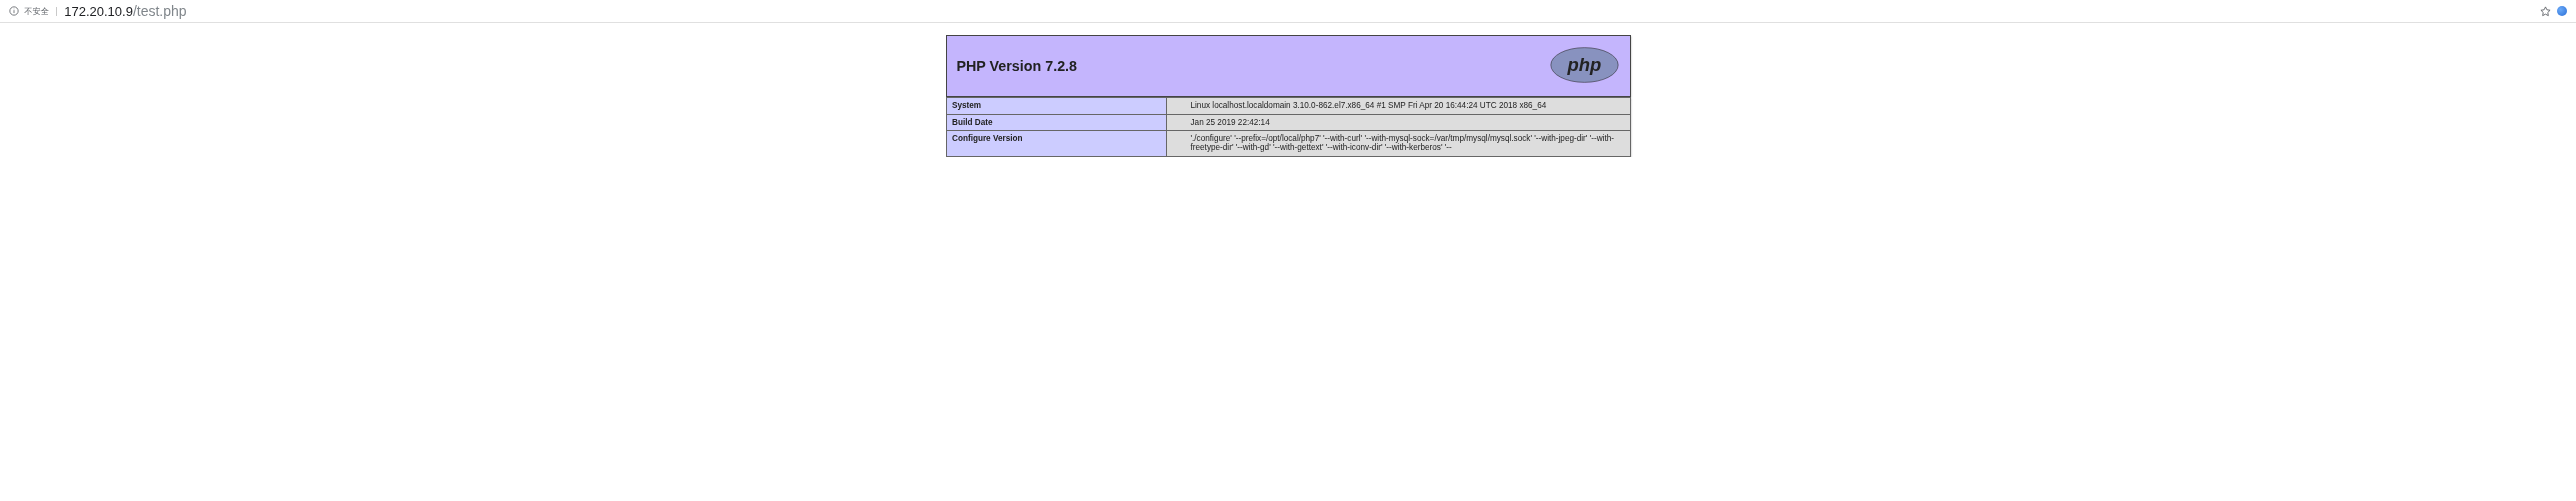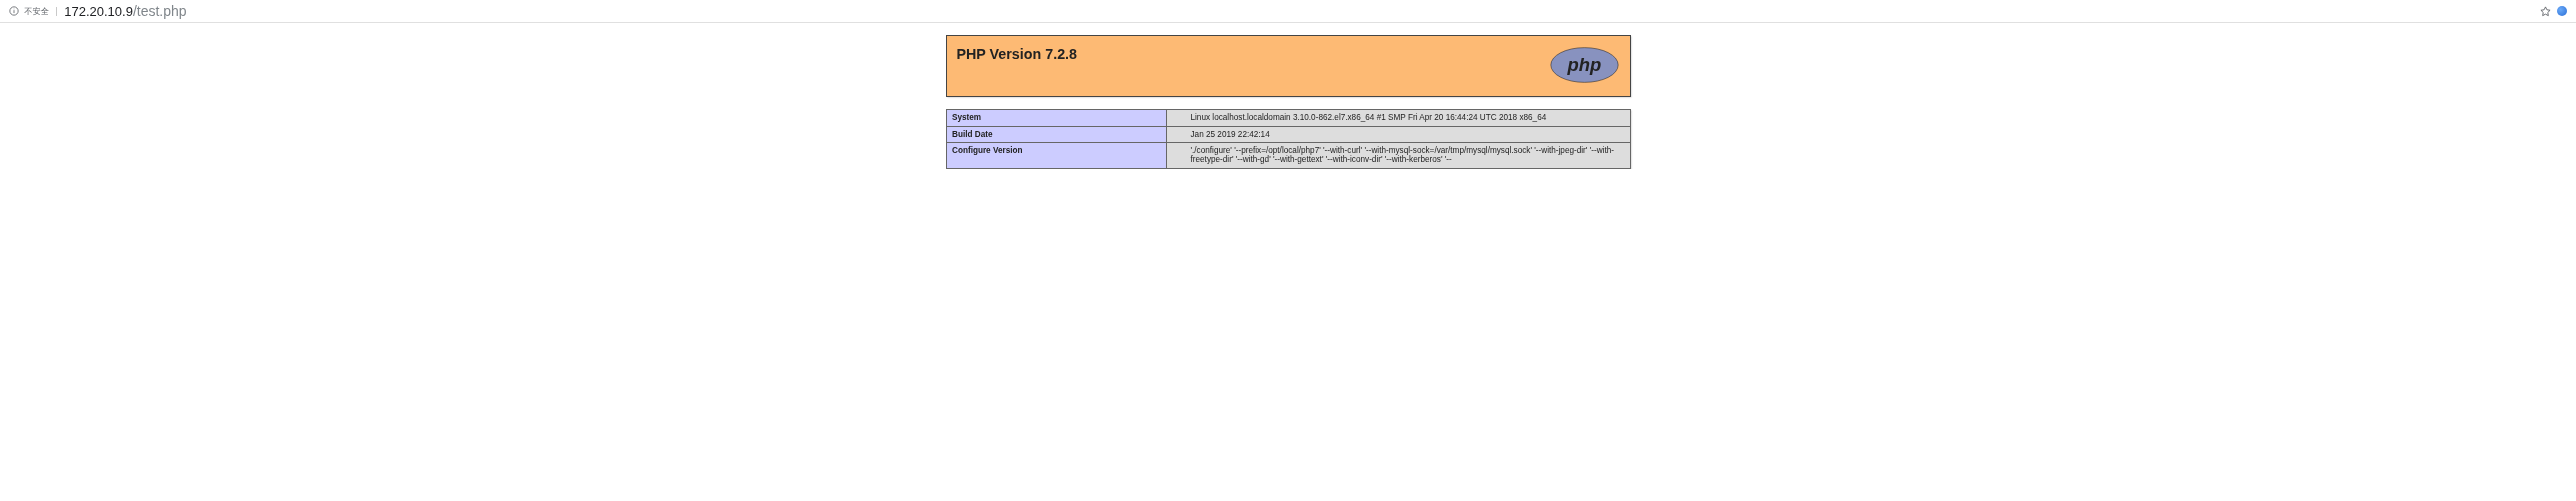--- a/index.html
+++ b/index.html
@@ -70,28 +70,27 @@
       border-radius: 50%;
       background: radial-gradient(circle at 35% 35%, #6aa9f8, #2a6fd6);
     }
 
     .content {
       width: 685px;
       margin: 12px auto 0 auto;
     }
 
     .php-header {
-      background: #fdba74;
+      background: #c4b5fd;
       border: 0.5px solid #444;
       padding: 10px 10px;
       display: flex;
-      align-items: flex-start;
+      align-items: center;
       justify-content: space-between;
       box-shadow: 0.5px 1.1px 1.6px rgba(0,0,0,0.25);
-      margin-bottom: 12px;
     }
     .php-header h1 {
       font-size: 14.3px;
       font-weight: 700;
       color: #222;
       font-family: "Helvetica Neue", Arial, sans-serif;
     }
     .php-logo {
       flex: 0 0 auto;
     }

